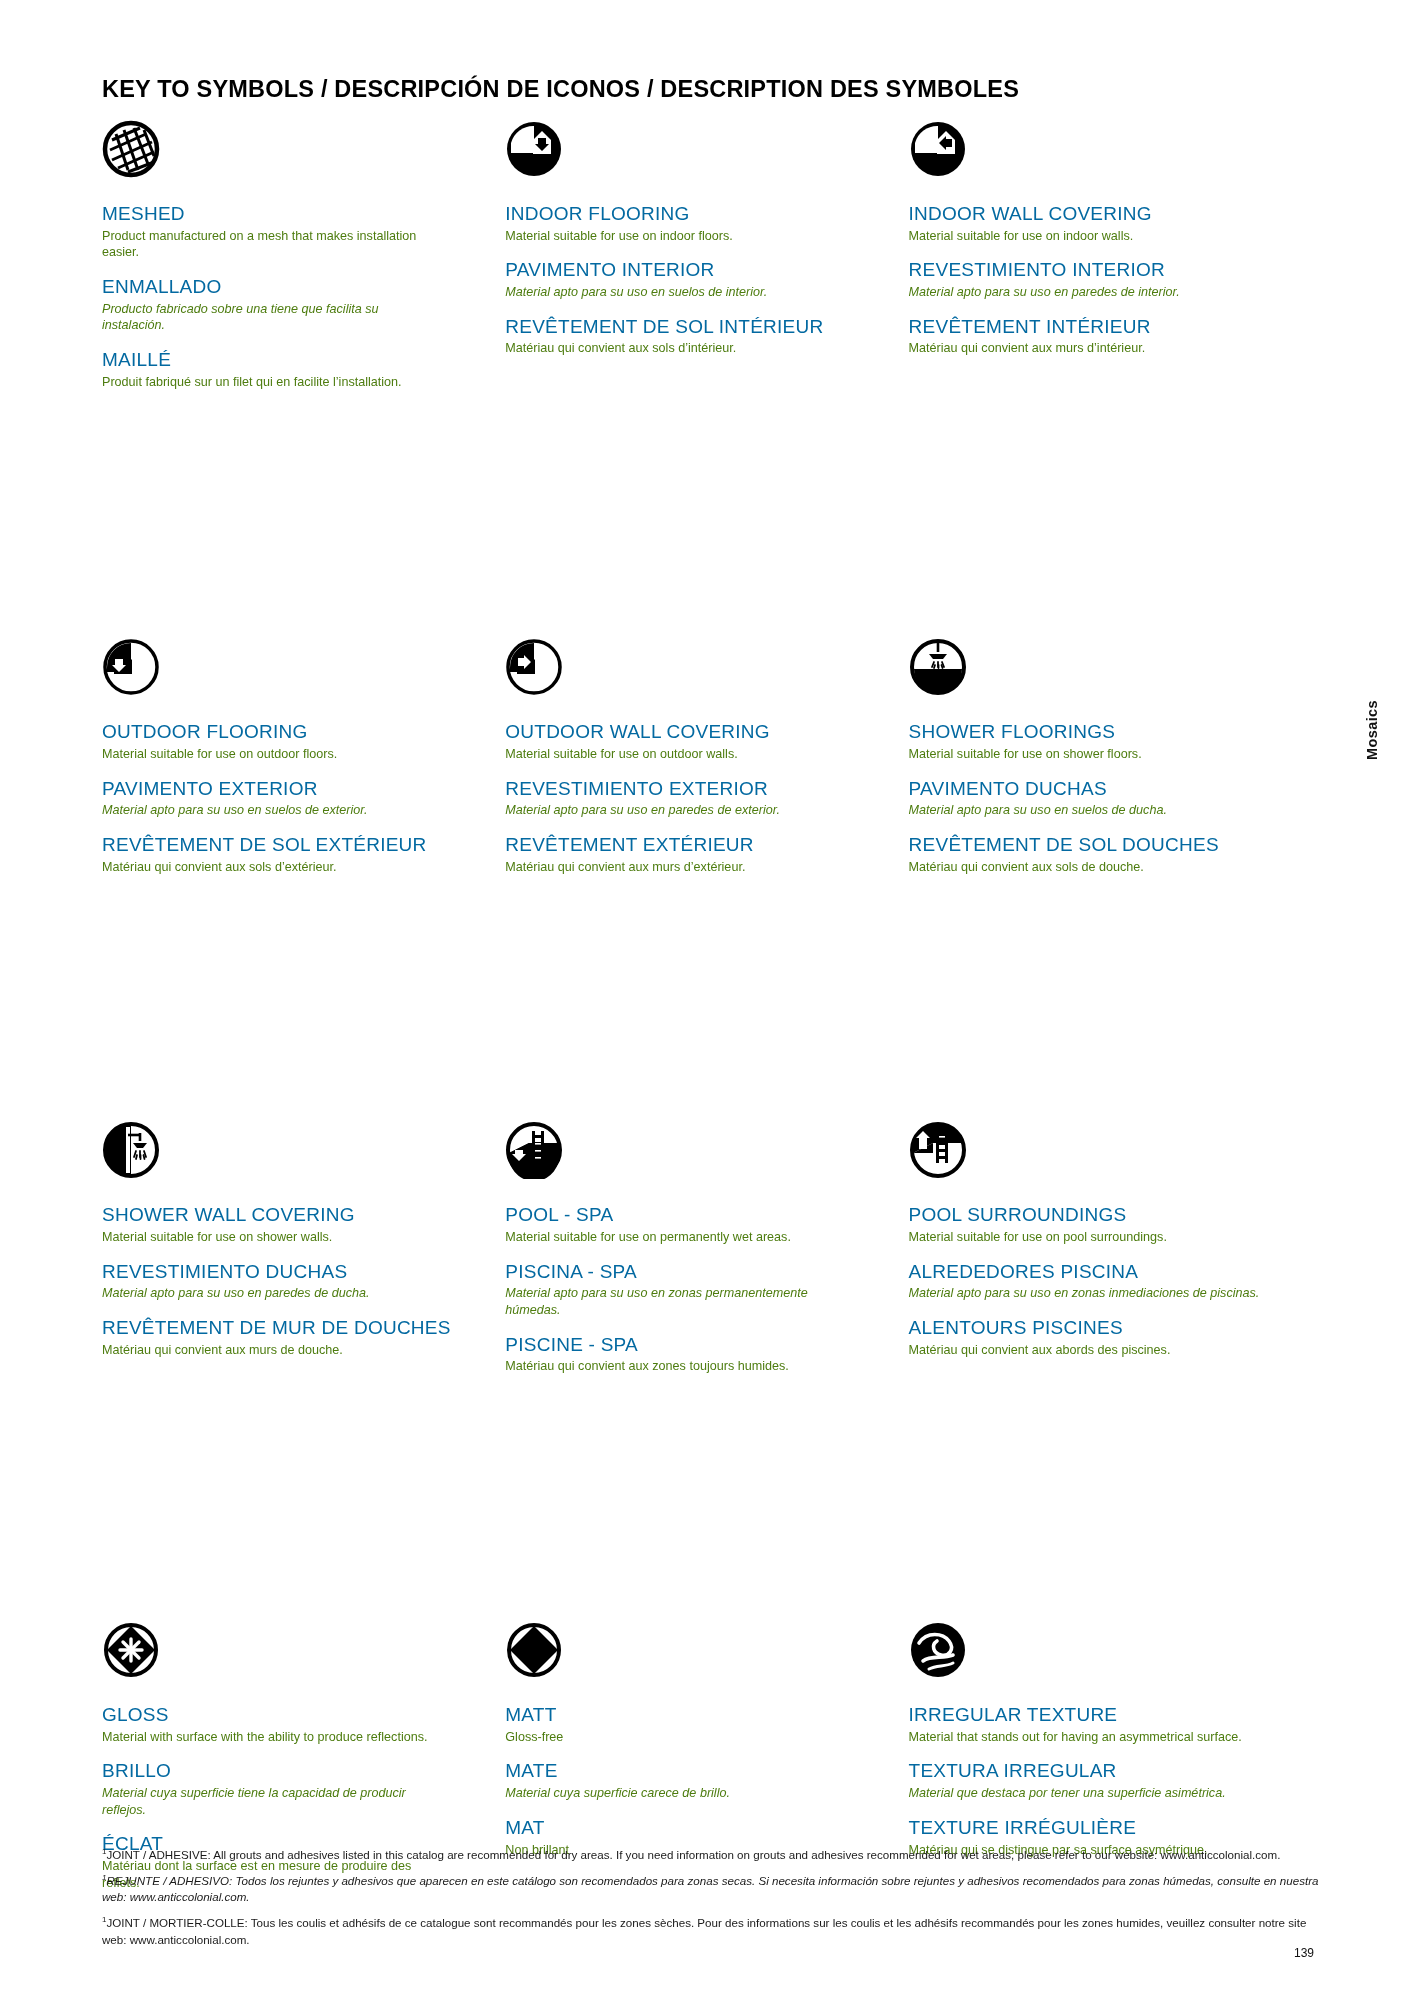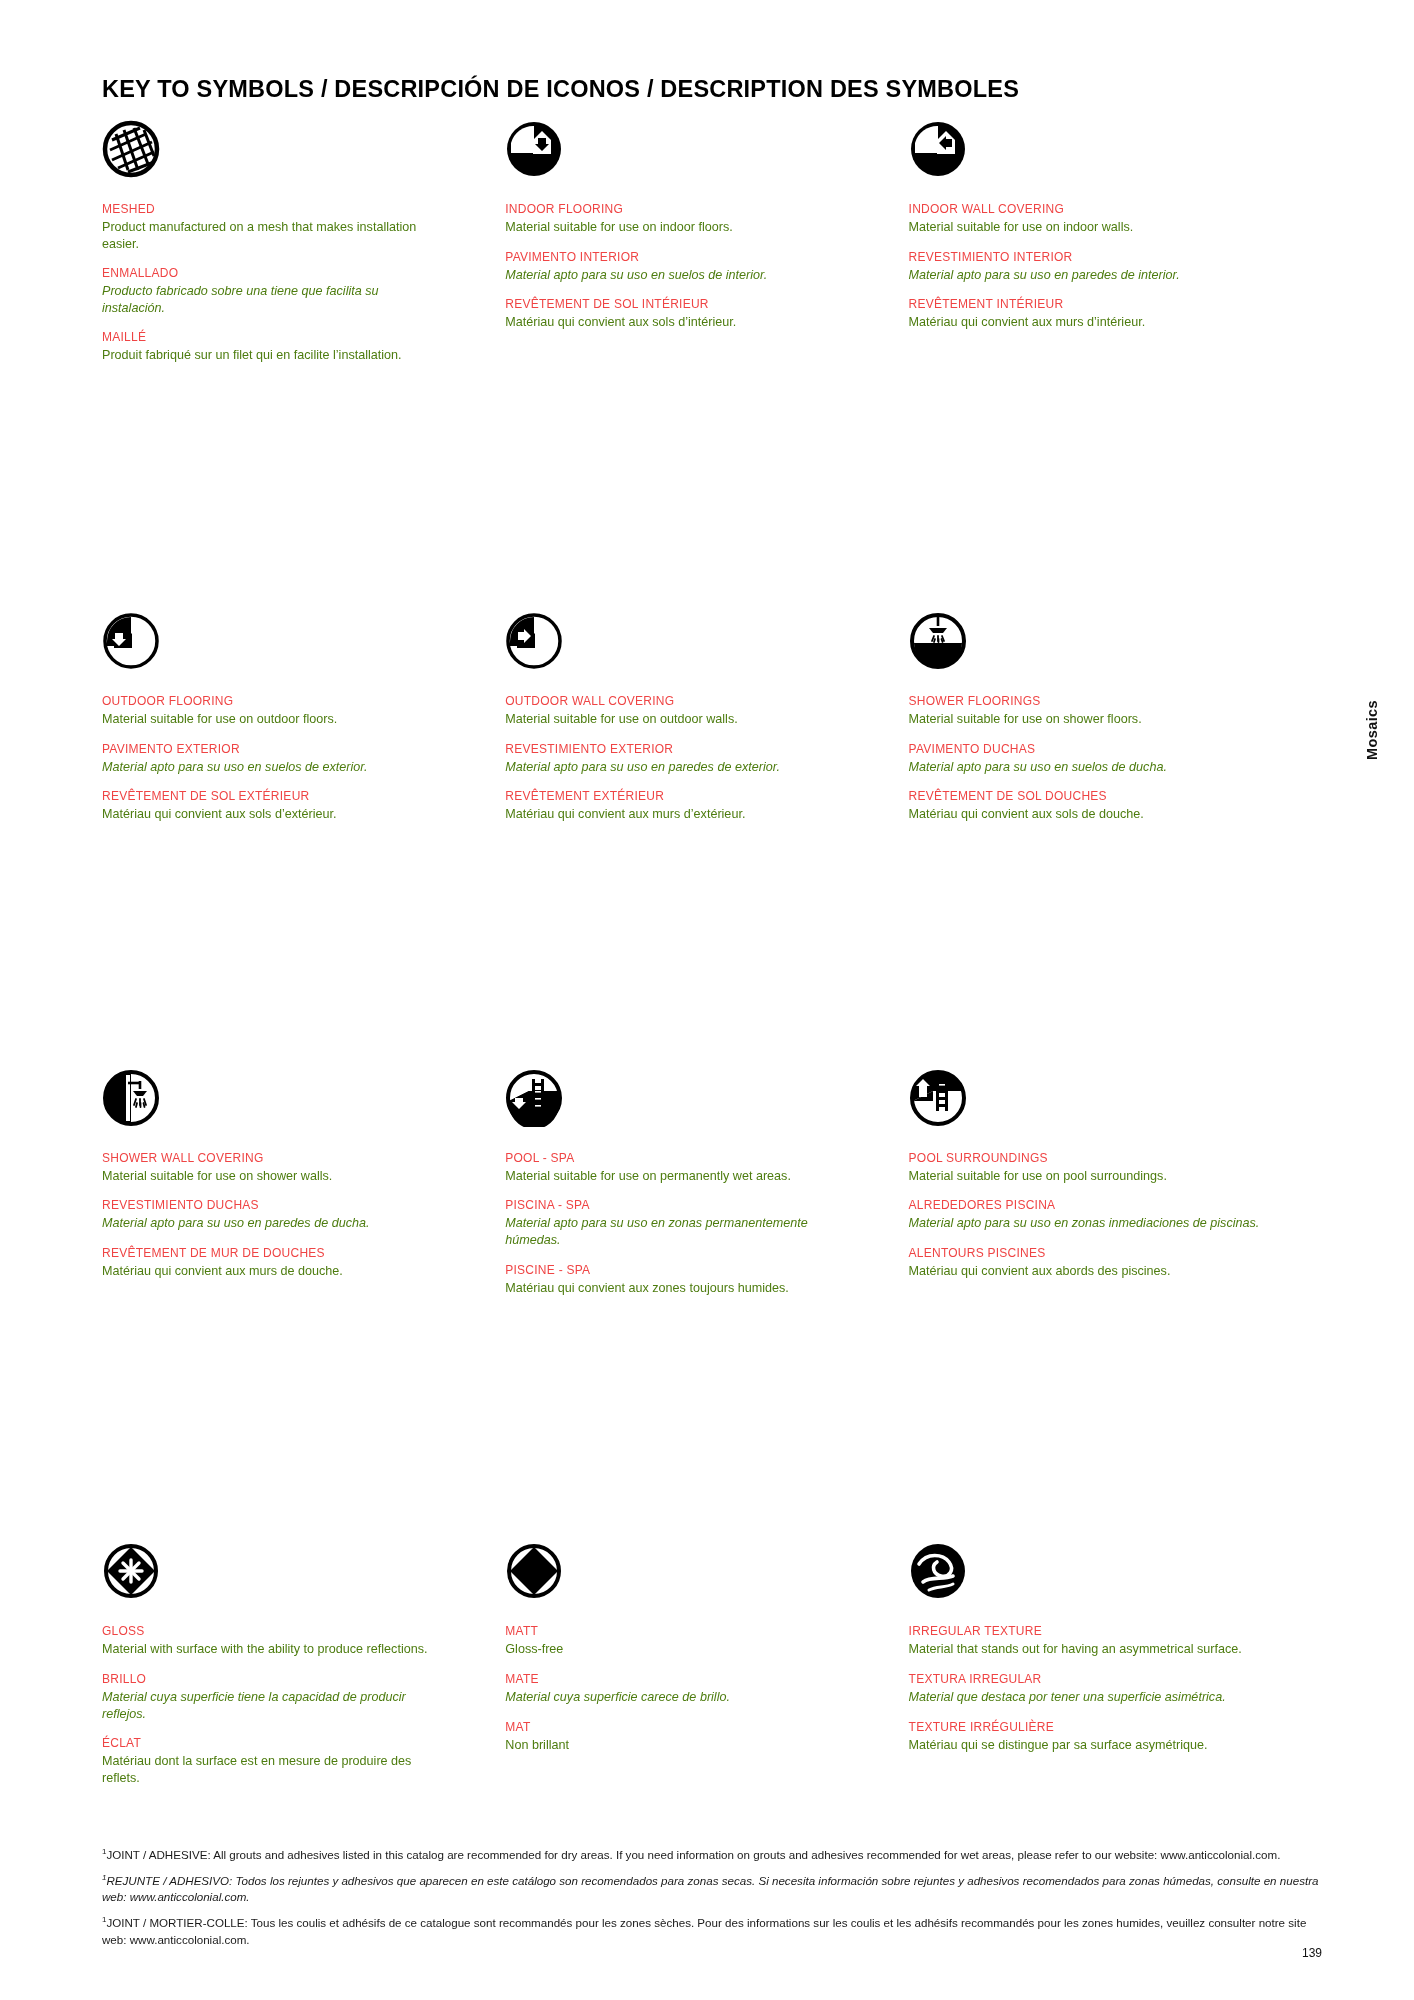--- a/index.html
+++ b/index.html
@@ -32,24 +32,24 @@
     top: 120px;
     width: 1210px;
   }
   .row { display: flex; width: 100%; }
   .cell { width: 33.33%; padding-right: 18px; }
 
   .icon-wrap { height: 72px; margin-bottom: 10px; }
   .icon-wrap svg { display: block; }
 
   .sym-name {
-    font-size: 12px;
+    font-size: 19px;
     font-weight: 400;
     letter-spacing: 0.25px;
-    color: #ef4444;
+    color: #0369a1;
     margin: 0 0 2px 0;
     line-height: 1.25;
   }
   .sym-desc {
     font-size: 12.6px;
     line-height: 1.32;
     color: #4d7c0f;
     margin: 0 0 14px 0;
     max-width: 330px;
   }
@@ -81,21 +81,21 @@
     font-size: 11.6px;
     line-height: 1.45;
     color: #1a1a1a;
   }
   .footnotes p { margin: 8px 0 1px 0; }
   .footnotes .ital { font-style: italic; }
   .footnotes sup { font-size: 8px; vertical-align: super; }
 
   .page-num {
     position: absolute;
-    right: 92px;
+    right: 100px;
     top: 1946px;
     font-size: 12px;
     color: #111;
   }
 
   .wide-desc { max-width: 352px; }
 </style>
 </head>
 <body>
 

